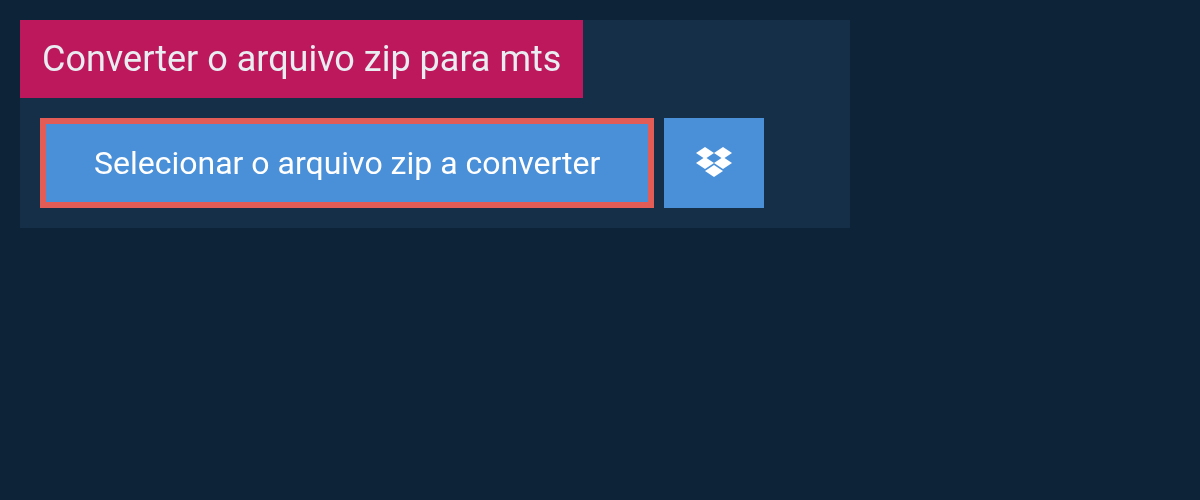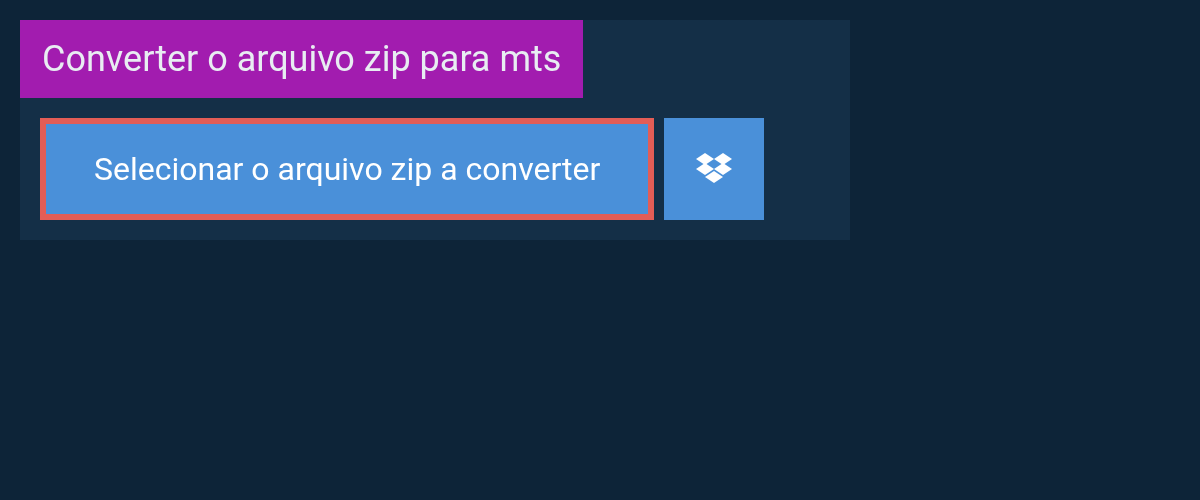--- a/index.html
+++ b/index.html
@@ -13,21 +13,21 @@
       background: #0d2438;
       font-family: -apple-system, BlinkMacSystemFont, "Segoe UI", Roboto, Helvetica, Arial, sans-serif;
       overflow: hidden;
     }
     .panel {
       background: #142f47;
       margin: 20px;
       width: 830px;
     }
     .title-bar {
-      background: #a21caf;
+      background: #be185d;
       padding: 18px 22px;
       display: inline-block;
     }
     .title-text {
       color: #e8edf2;
       font-size: 36px;
       font-weight: 400;
     }
     .button-row {
       display: flex;
@@ -38,21 +38,21 @@
     .select-button-wrapper {
       border: 6px solid #e35d56;
       background: #e35d56;
       flex: 0 0 auto;
     }
     .select-button {
       background: #4a90d9;
       color: #ffffff;
       font-size: 32px;
       font-weight: 400;
-      padding: 26px 48px;
+      padding: 20px 48px;
       display: flex;
       align-items: center;
       justify-content: center;
       cursor: pointer;
       white-space: nowrap;
     }
     .dropbox-button {
       background: #4a90d9;
       width: 100px;
       display: flex;

